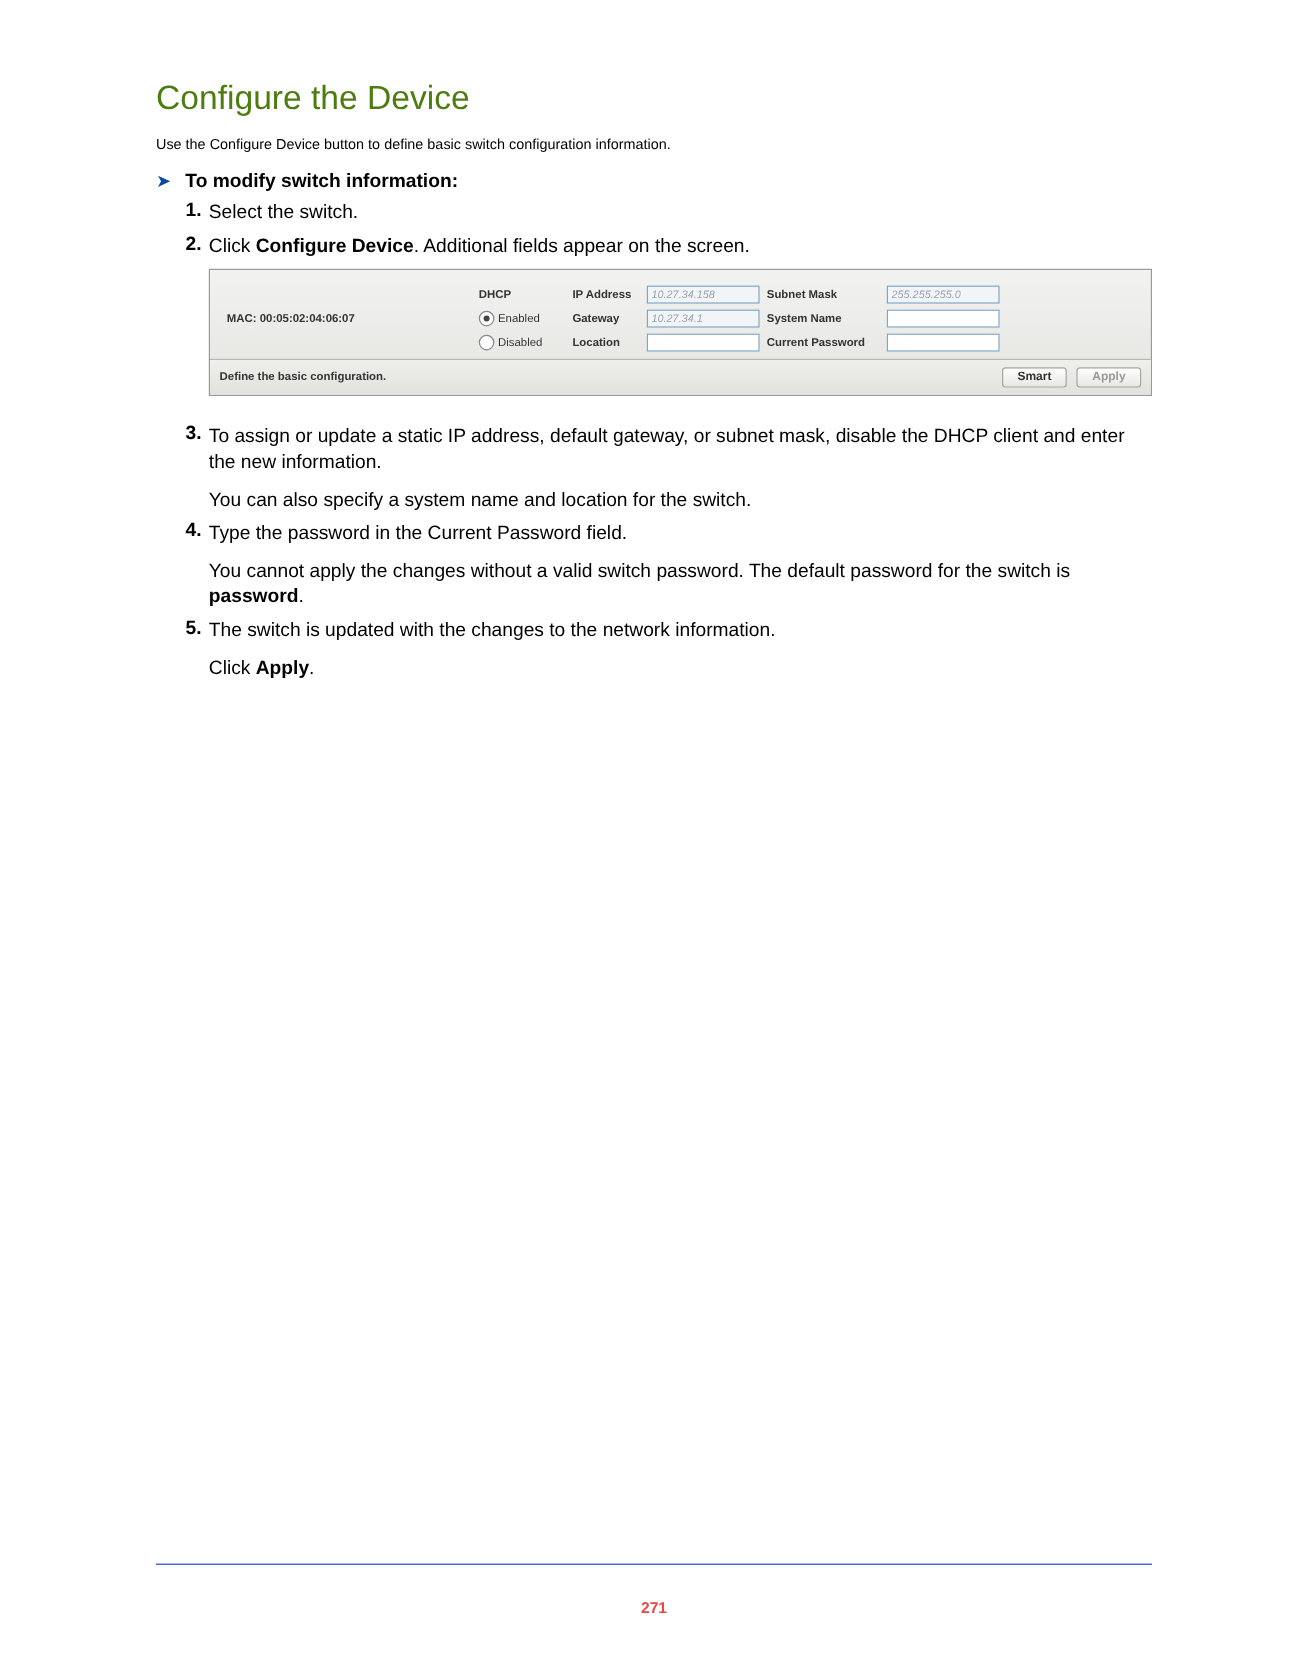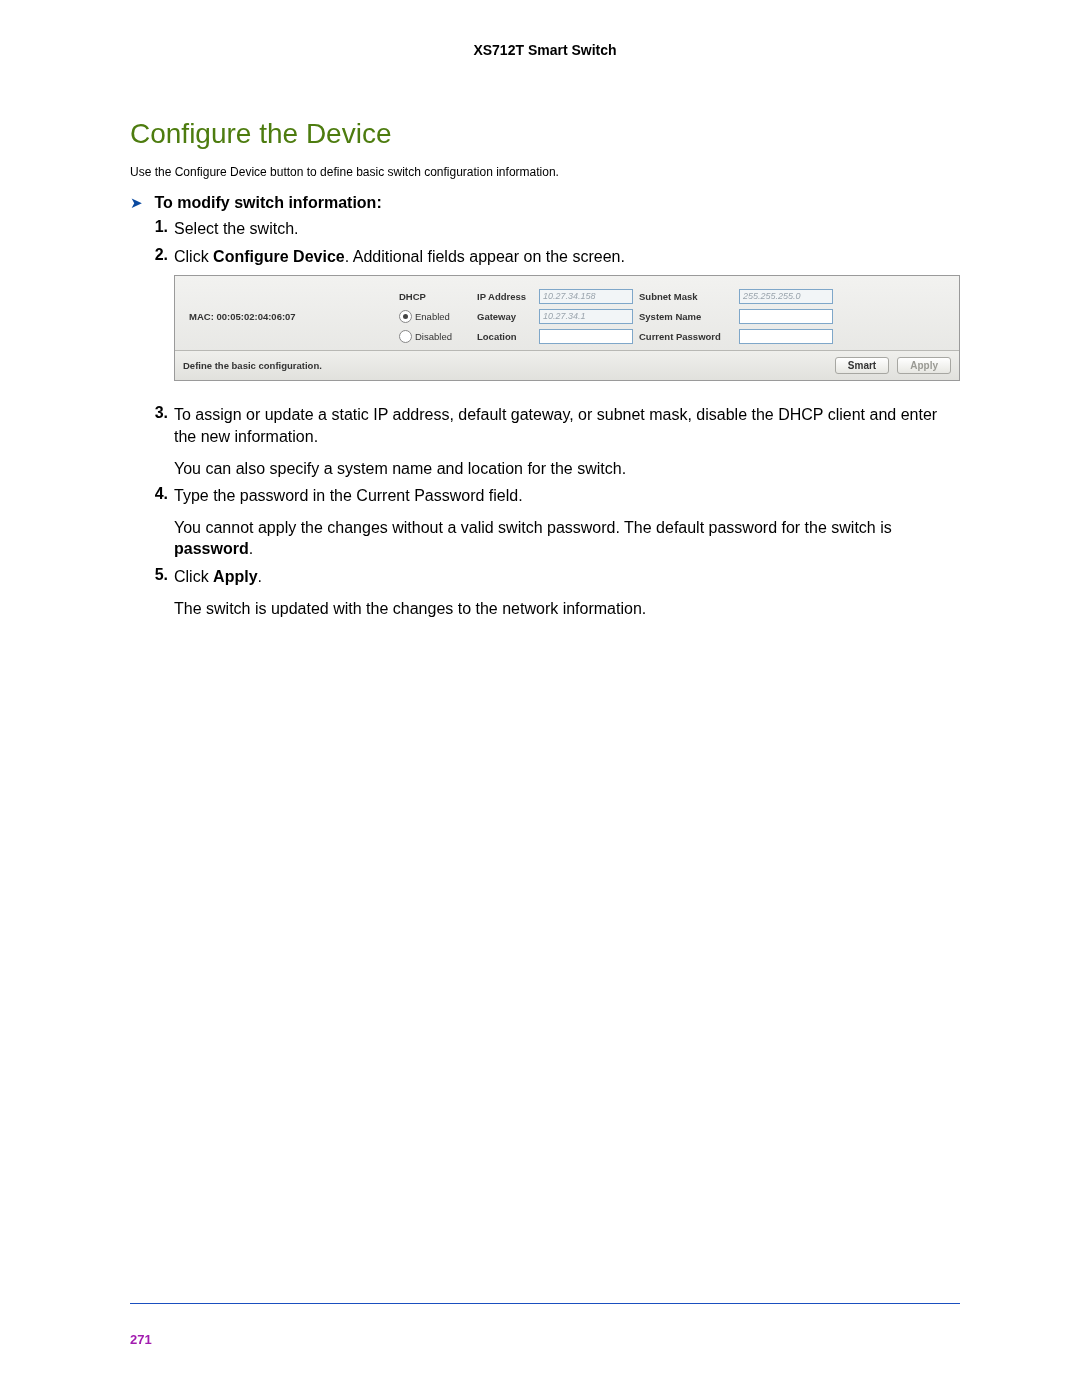--- a/index.html
+++ b/index.html
@@ -138,37 +138,37 @@
     color: #333;
   }
   .ui-btn.dim { color:#9a9a94; }
 
   .page-rule {
     border: none;
     border-top: 1px solid #1a4fbf;
     margin: 0;
   }
   .page-number {
-    color: #a21caf;
+    text-align: center;
+    color: #ef4444;
     font-weight: bold;
     font-size: 13px;
     margin-top: 28px;
   }
   .footer-block{
     position:absolute;
     left:130px; right:120px;
     bottom:50px;
   }
 </style>
 </head>
 <body>
 
 <div class="page">
 
-  <div class="header-title">XS712T Smart Switch</div>
 
   <h1 class="section-heading">Configure the Device</h1>
 
   <p class="body-text">Use the Configure Device button to define basic switch configuration information.</p>
 
   <div class="proc-line">
     <span class="proc-arrow">➤</span>
     <span class="proc-title">To modify switch information:</span>
   </div>
 
@@ -242,22 +242,22 @@
     <li>
       <span class="num">4.</span>
       <div class="step-body">
         <p>Type the password in the Current Password field.</p>
         <p><span>You cannot apply the changes without a valid switch password. The default password for the switch is </span><b>password</b><span>.</span></p>
       </div>
     </li>
     <li>
       <span class="num">5.</span>
       <div class="step-body">
+        <p>The switch is updated with the changes to the network information.</p>
         <p><span>Click </span><b>Apply</b><span>.</span></p>
-        <p>The switch is updated with the changes to the network information.</p>
       </div>
     </li>
   </ol>
 
   <div class="footer-block">
     <hr class="page-rule">
     <div class="page-number">271</div>
   </div>
 
 </div>

